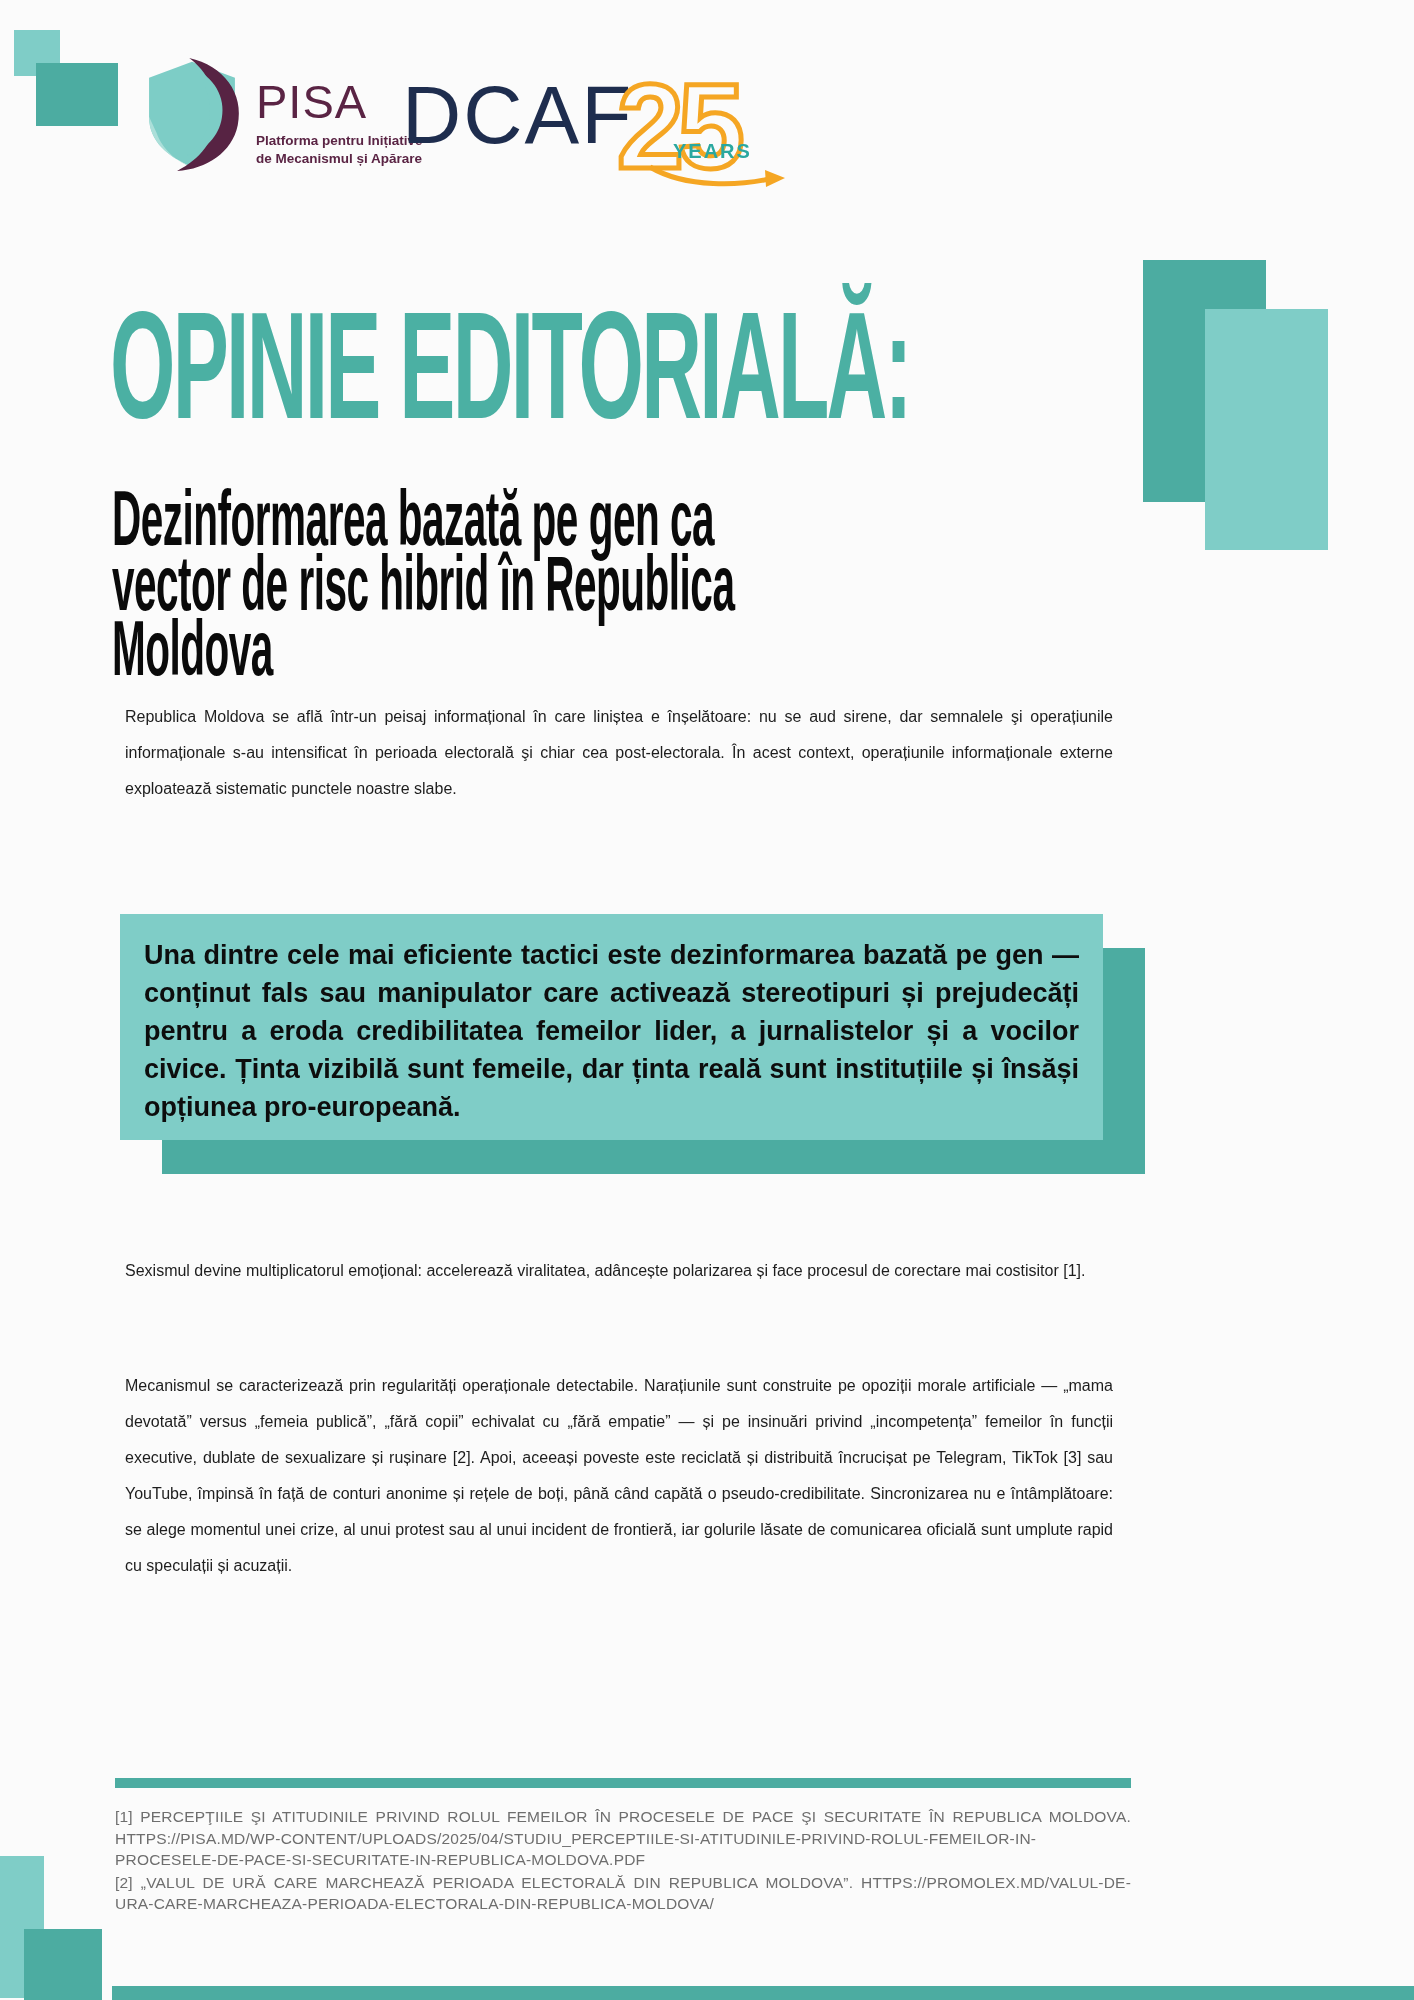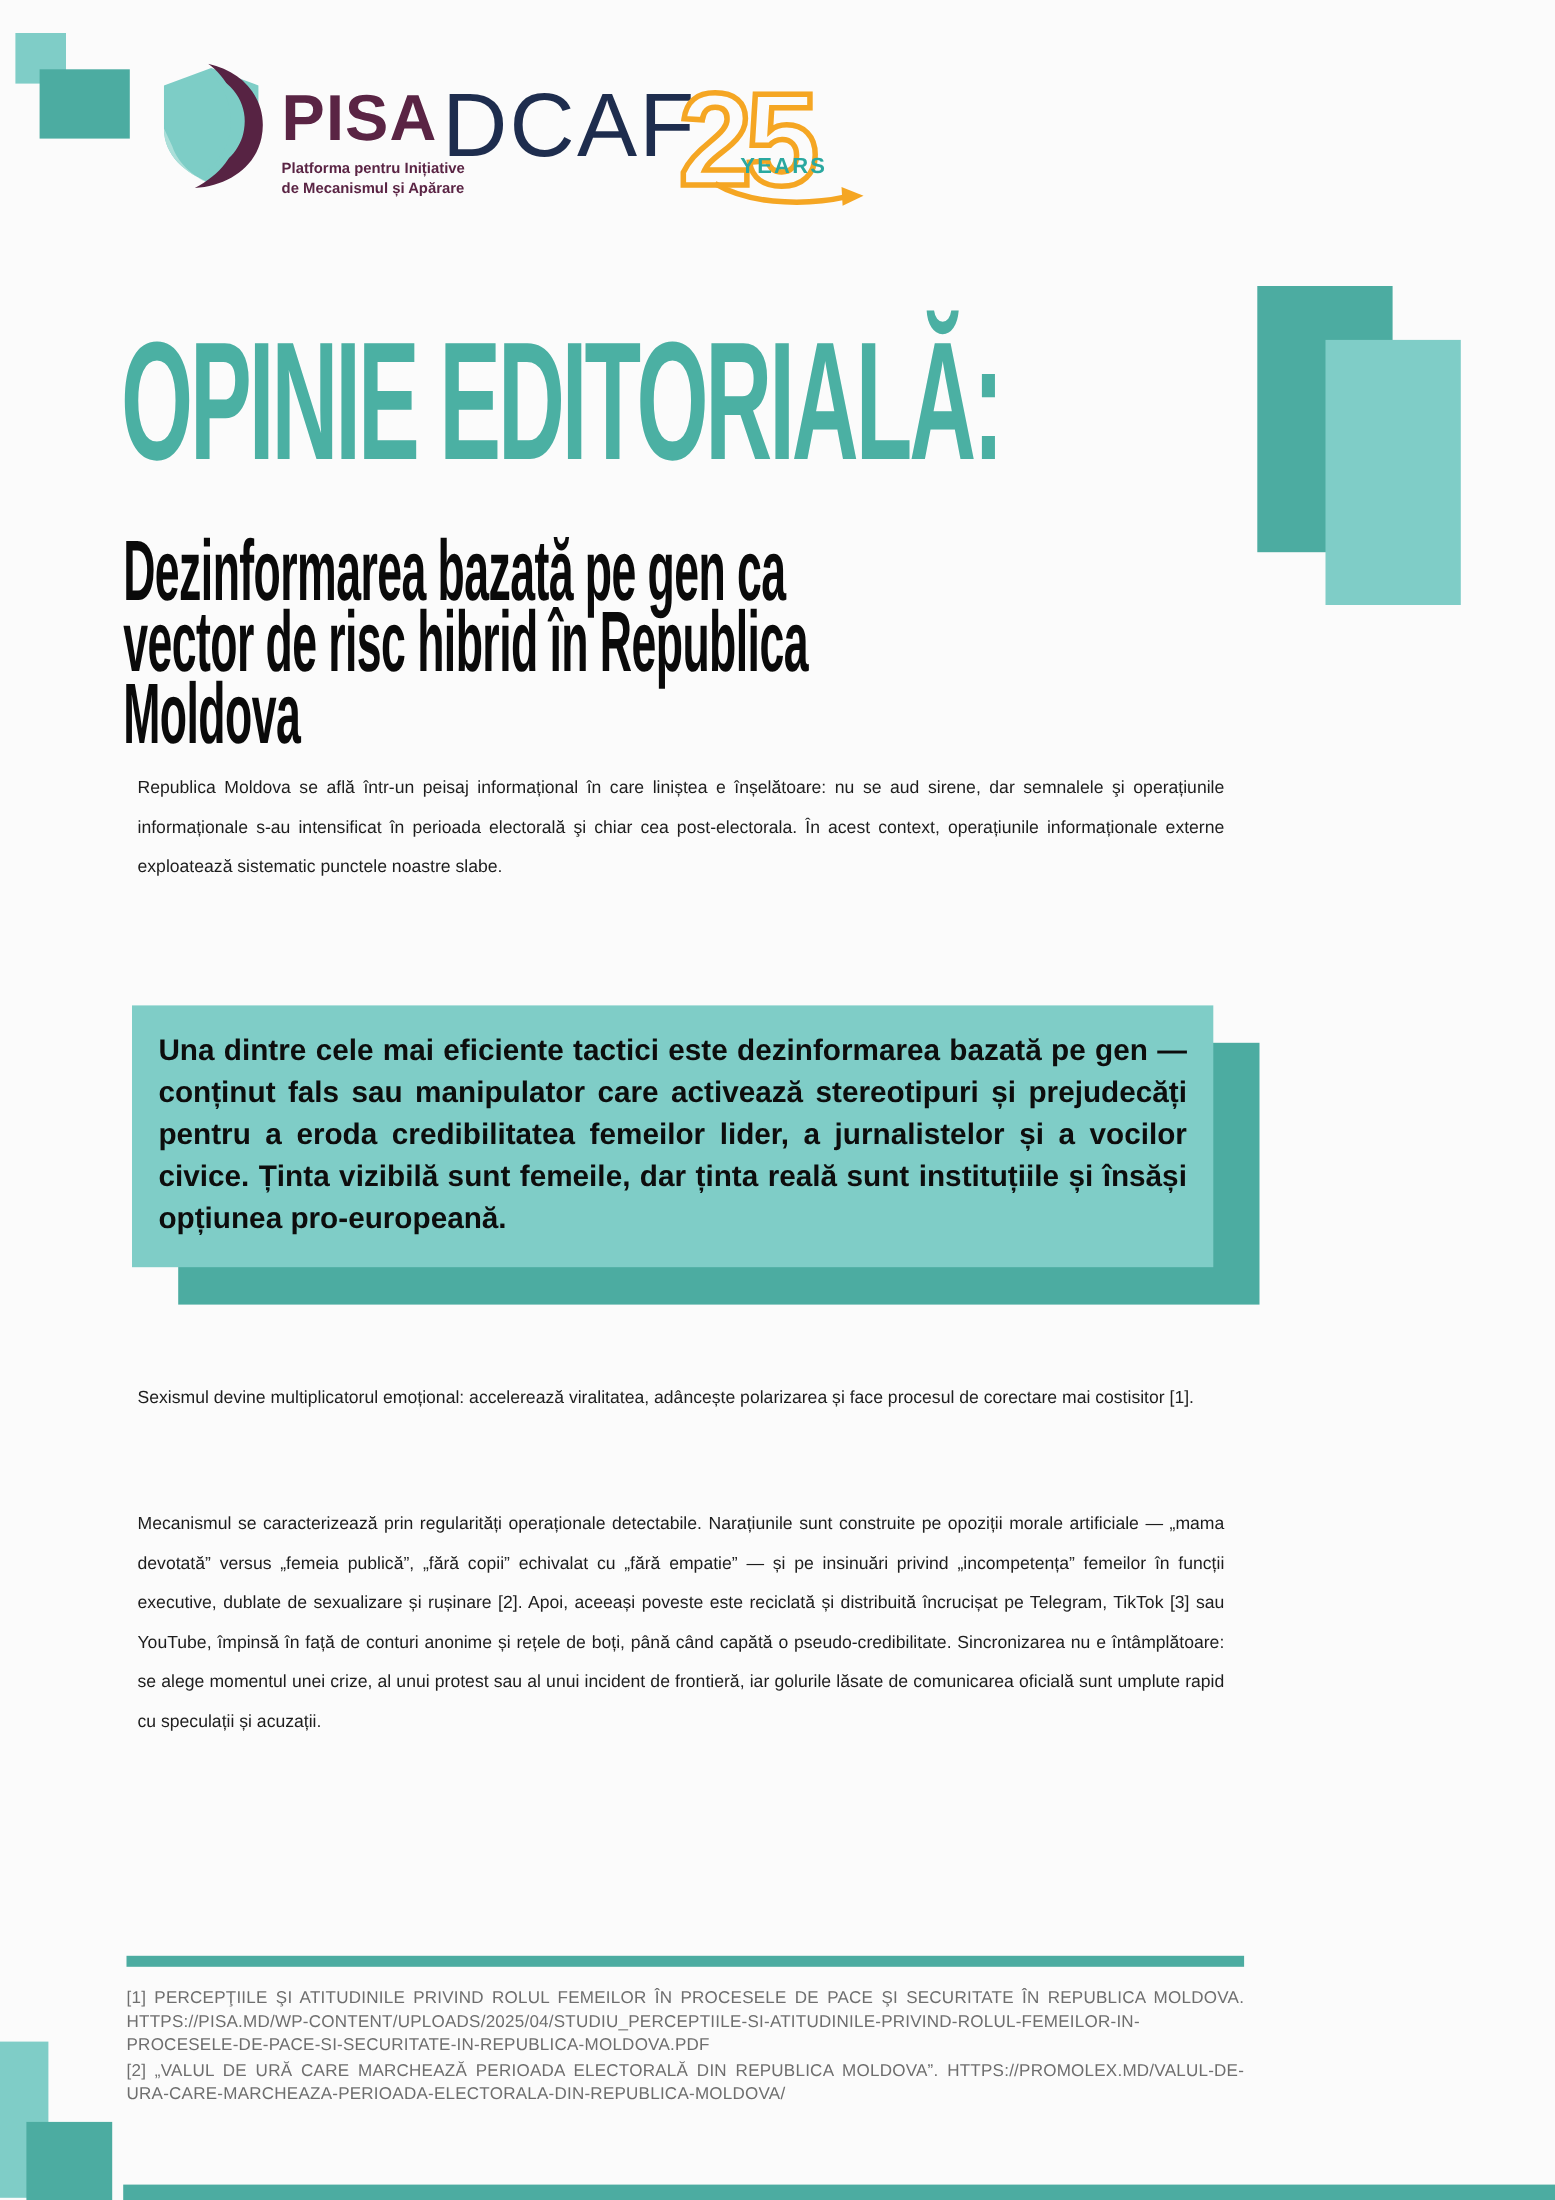--- a/index.html
+++ b/index.html
@@ -29,21 +29,21 @@
   .sq-tl-dark{left:36px;top:63px;width:82px;height:63px;background:var(--teal-dark);}
   .rect-right-dark{left:1143px;top:260px;width:123px;height:242px;background:var(--teal-dark);}
   .rect-right-light{left:1205px;top:309px;width:123px;height:241px;background:var(--teal-light);}
   .rect-bl-light{left:0;top:1856px;width:44px;height:142px;background:var(--teal-light);}
   .rect-bl-dark{left:24px;top:1929px;width:78px;height:71px;background:var(--teal-dark);}
   .bottom-bar{left:112px;top:1986px;width:1302px;height:14px;background:var(--teal-dark);}
   
   .pisa{position:absolute;left:136px;top:58px;display:flex;align-items:flex-start;}
   .pisa-shield{width:112px;height:114px;flex:0 0 auto;}
   .pisa-words{margin-left:8px;padding-top:20px;color:var(--maroon);}
-  .pisa-name{font-size:59px;font-weight:700;line-height:1;letter-spacing:1px;}
+  .pisa-name{font-size:47px;font-weight:400;line-height:1;letter-spacing:1px;}
   .pisa-tagline{margin-top:7px;font-size:13.5px;font-weight:700;line-height:1.3;white-space:pre-line;}
   .dcaf{position:absolute;left:402px;top:74px;height:120px;}
   .dcaf-name{font-size:82px;font-weight:400;color:var(--navy);letter-spacing:2px;line-height:1;}
   .dcaf25{position:absolute;left:215px;top:-14px;width:240px;height:150px;}
   .num25{position:absolute;left:0;top:0;}
   .years{position:absolute;left:56px;top:80px;font-size:20px;font-weight:800;
          color:var(--years);letter-spacing:2px;}
   .dcaf-arrow{position:absolute;left:30px;top:104px;}
   
   .kicker{
@@ -64,21 +64,21 @@
     font-size:16px;line-height:36px;color:var(--ink);
     text-align:justify;
   }
   .p-intro{top:699px;}
   .p-sexism{top:1253px;}
   .p-mechanism{top:1368px;}
   .quote-box{
     position:absolute;left:120px;top:914px;width:935px;
     background:var(--teal-light);
     box-shadow:42px 34px 0 var(--teal-dark);
-    padding:22px 24px 26px 24px;
+    padding:22px 24px 14px 24px;
   }
   .quote-text{
     font-size:27px;font-weight:700;line-height:38px;
     color:#0d0d0d;text-align:justify;
   }
   
   .divider{position:absolute;left:115px;top:1778px;width:1016px;height:10px;background:var(--teal-dark);}
   .footnotes{position:absolute;left:115px;top:1806px;width:1016px;}
   .fn{
     font-size:15.5px;font-weight:400;line-height:21.5px;

